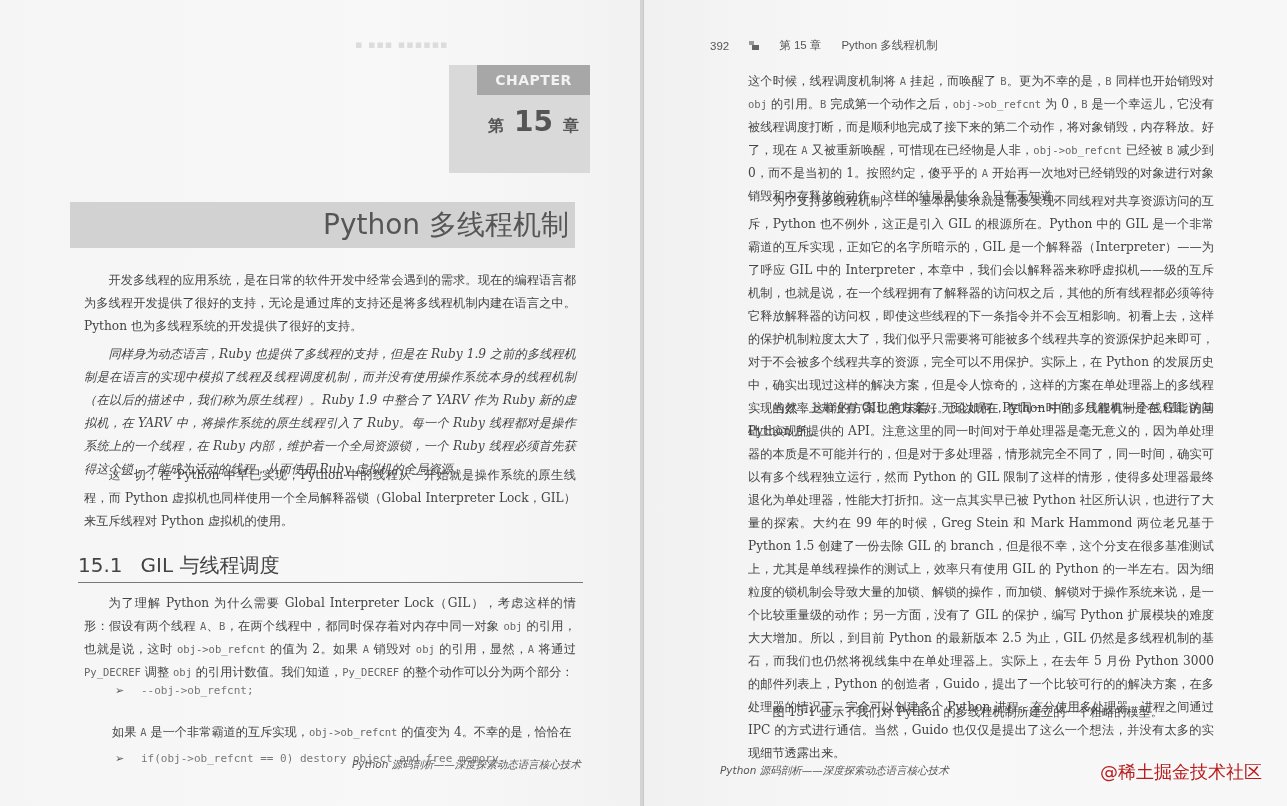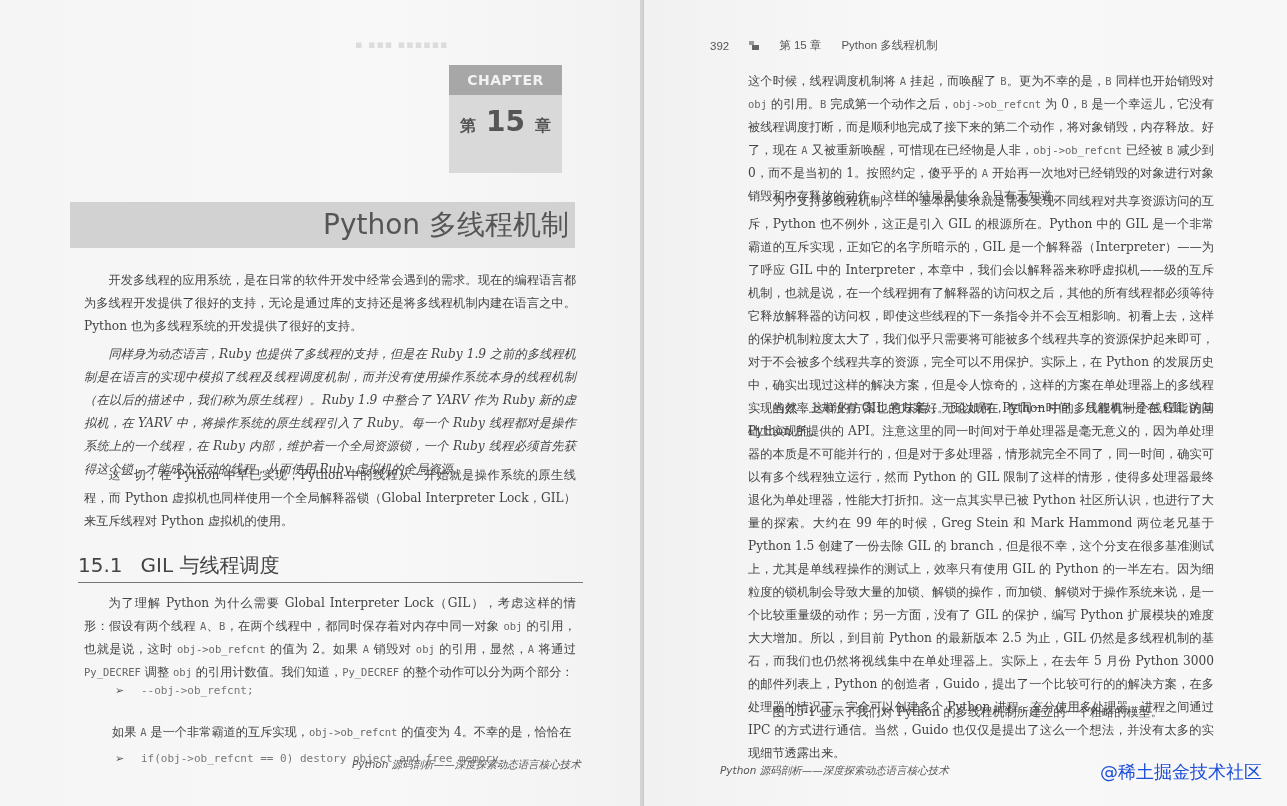--- a/index.html
+++ b/index.html
@@ -18,20 +18,21 @@
   .page-left { left: 0; width: 640px; background: linear-gradient(90deg,#f5f5f5 0%,#f8f8f8 60%,#f2f2f2 100%); }
   .page-right { left: 643px; width: 644px; background: linear-gradient(90deg,#f1f1f1 0%,#f8f8f8 40%,#f7f7f7 100%); border-left: 1px solid #c9c9c9; }
   .gutter { position: absolute; left: 640px; top: 0; width: 3px; height: 806px; background: #d4d4d4; }
 
   
   .ghost { position: absolute; color: #dcdcdc; font-size: 11px; letter-spacing: 1px; }
 
   .chapter-box {
     position: absolute; left: 449px; top: 65px; width: 113px; height: 108px;
     background: #d9d9d9;
+    padding-left: 28px;
   }
   .chapter-box .chap-label {
     height: 30px; background: #a7a7a7; color: #f2f2f2;
     font-family: "DejaVu Sans", sans-serif; font-weight: bold; font-size: 14px;
     text-align: center; line-height: 30px; letter-spacing: 0.5px;
   }
   .chapter-box .chap-num {
     display: flex; justify-content: center; align-items: baseline; gap: 10px;
     margin-top: 10px; color: #555;
   }
@@ -70,21 +71,21 @@
   .footer-left {
     position: absolute; left: 352px; top: 758px;
     font-family: "DejaVu Sans", sans-serif; font-style: italic; font-size: 10.5px; color: #555;
   }
   .footer-right {
     position: absolute; left: 720px; top: 764px;
     font-family: "DejaVu Sans", sans-serif; font-style: italic; font-size: 10.5px; color: #555;
   }
   .watermark {
     position: absolute; left: 1100px; top: 760px;
-    font-family: "DejaVu Sans", sans-serif; font-size: 18px; color: #1d4ed8;
+    font-family: "DejaVu Sans", sans-serif; font-size: 18px; color: #b91c1c;
   }
 
   .running-head {
     position: absolute; left: 710px; top: 38px;
     font-family: Liberation Sans, sans-serif; font-size: 11.5px; color: #555;
     display: flex; align-items: center; gap: 20px;
   }
   .running-head .mark { display:inline-block; width: 10px; height: 9px; position: relative; }
   .running-head .mark::before { content:""; position:absolute; left:0; top:0; width:5px; height:4px; background:#9a9a9a; }
   .running-head .mark::after { content:""; position:absolute; left:3px; top:4px; width:7px; height:5px; background:#666; }

